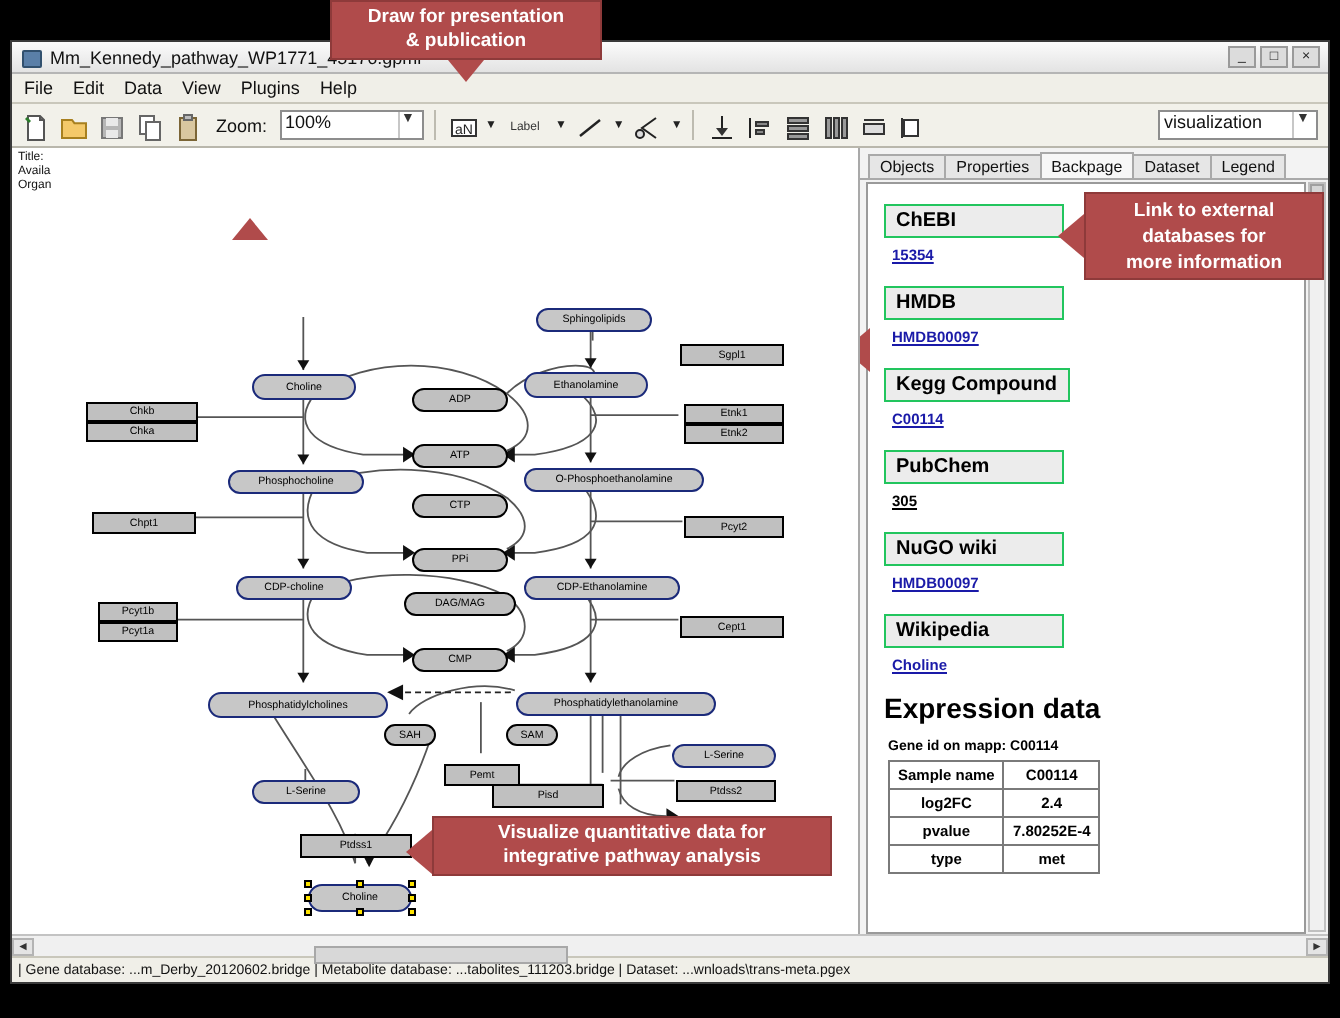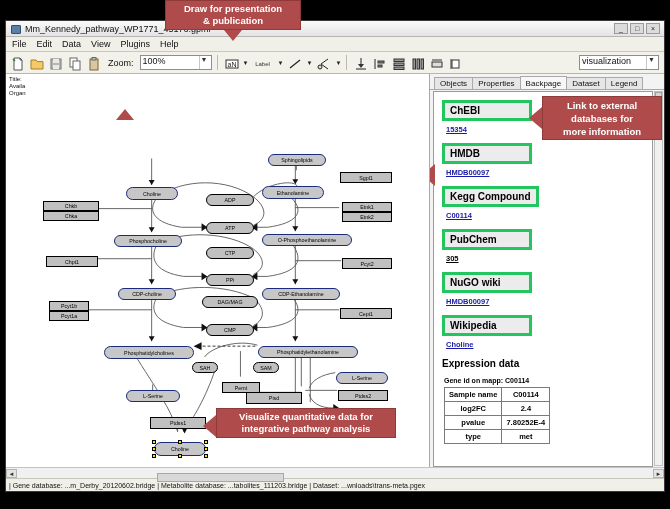--- a/index.html
+++ b/index.html
@@ -80,26 +80,26 @@
               border-right:13px solid #b04b4b; }
 
   
   .tabs { display:flex; height:16px; background:#f3f3f3; border-bottom:1px solid #a9a9a9;
           padding-left:4px; align-items:flex-end; }
   .tab { font-size:8px; padding:1px 5px 1px 5px; border:1px solid #a9a9a9;
          border-bottom:none; background:#e6e6e6; color:#111; margin-right:-1px; }
   .tab.active { background:#f7f7f7; font-weight:normal; position:relative; top:0; padding-top:2px; }
   .bp { position:absolute; top:17px; left:3px; right:11px; bottom:0; background:#fff;
         border:1px solid #9a9a9a; overflow:hidden; padding:8px 0 0 8px; }
-  .bp-head { display:inline-block; min-width:90px; background:#ececec; border:3px solid #22c55e;
+  .bp-head { display:inline-block; min-width:90px; background:#ececec; border:1px solid #22c55e;
              font-size:10px; font-weight:bold; color:#000; padding:2px 5px; margin-bottom:4px; }
   .bp-link { display:block; font-size:7.5px; color:#1a1aa8; text-decoration:underline;
              font-weight:bold; margin:0 0 9px 4px; }
   .bp-plain { display:block; font-size:7.5px; color:#000; margin:0 0 9px 4px; font-weight:bold;text-decoration:underline;}
-  .bp-sub { font-size:10px; font-weight:bold; color:#000; margin:4px 0 8px 0; }
+  .bp-sub { font-size:14px; font-weight:bold; color:#000; margin:4px 0 8px 0; }
   .bp-geneid { font-size:7px; color:#000; font-weight:bold; margin:0 0 3px 2px; }
   table.exp { border-collapse:collapse; margin-left:2px; }
   table.exp td { border:1px solid #7a7a7a; font-size:7.5px; font-weight:bold; color:#000;
                  padding:2px 4px; text-align:center; min-width:48px; }
   .vscroll { position:absolute; right:1px; top:17px; bottom:1px; width:9px;
              background:#f0f0f0; border:1px solid #c0c0c0; }
   .vscroll .thumb { position:absolute; left:0; right:0; top:0; height:26px;
              background:#d6d6d6; border:1px solid #a0a0a0; }
 
   
@@ -503,21 +503,21 @@
               <div class="split">
                 <i style="background: rgb(255, 154, 154); width: 48%;"></i>
                 <i style="background: rgb(191, 230, 191); width: 52%;"></i>
               </div>
               <span class="nlabel">Ptdss1</span>
             </div>
           </div>
 
         <div class="arrow-dn" style="left:110px;top:35px;transform:rotate(180deg)"></div>
 
-        <div class="callout tiny" style="left:210px;top:334px;width:180px;height:30px;flex-direction:column">
+        <div class="callout tiny" style="left:210px;top:334px;width:200px;height:30px;flex-direction:column">
           <div>Visualize quantitative data  for</div>
           <div>integrative pathway analysis</div>
         </div>
         <div class="arrow-lt" style="left:197px;top:341px"></div>
 
       </div>
     </div>
 
     <div class="right-pane">
       <div class="tabs" id="tabs">

